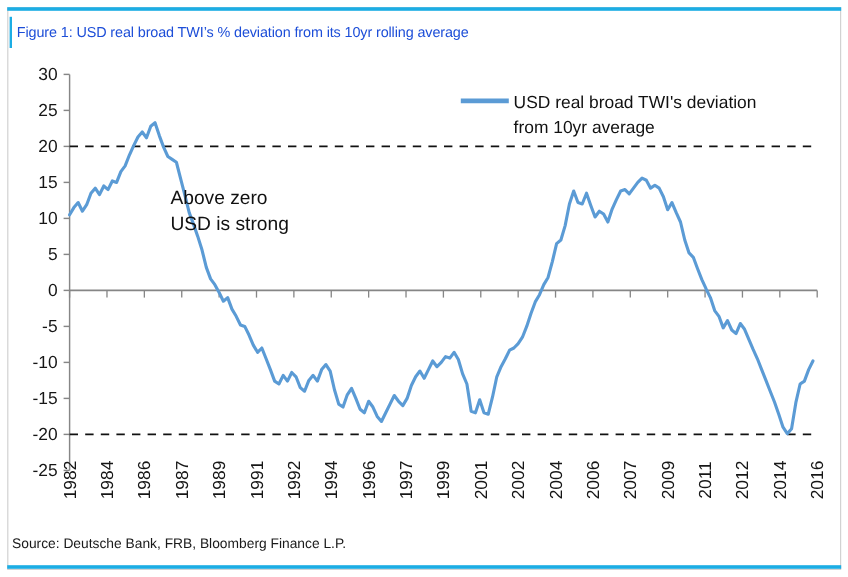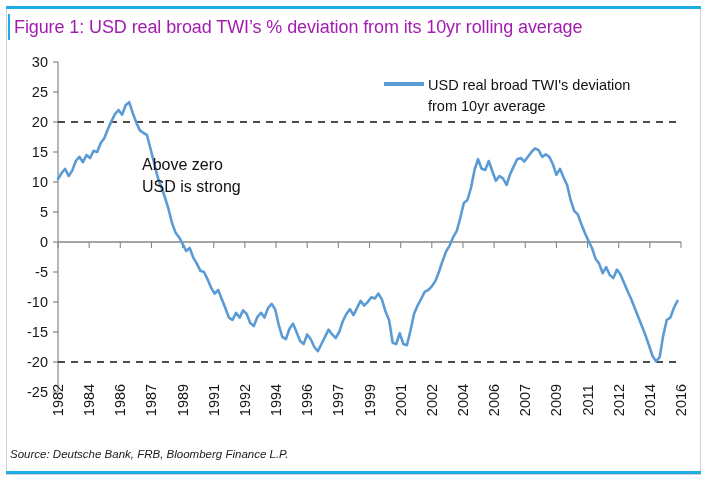--- a/index.html
+++ b/index.html
@@ -49,32 +49,31 @@
     left: 8px;
     top: 14px;
     width: 2px;
     height: 26px;
     background: #1CADE4;
   }
   .title {
     position: absolute;
     left: 14px;
     top: 15px;
-    font-size: 18px;
+    font-size: 12px;
     line-height: 24px;
-    color: #a21caf;
+    color: #1d4ed8;
     white-space: nowrap;
     letter-spacing: -0.1px;
   }
   .source {
     position: absolute;
     left: 10px;
     top: 448px;
     font-size: 11.5px;
-    font-style: italic;
     color: #1a1a1a;
     white-space: nowrap;
   }
   
   .plot-wrap {
     position: absolute;
     left: 0;
     top: 0;
     width: 707px;
     height: 415px;

